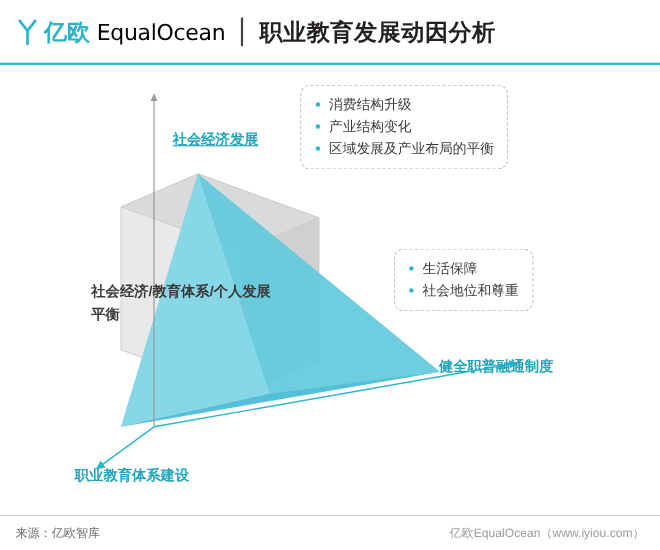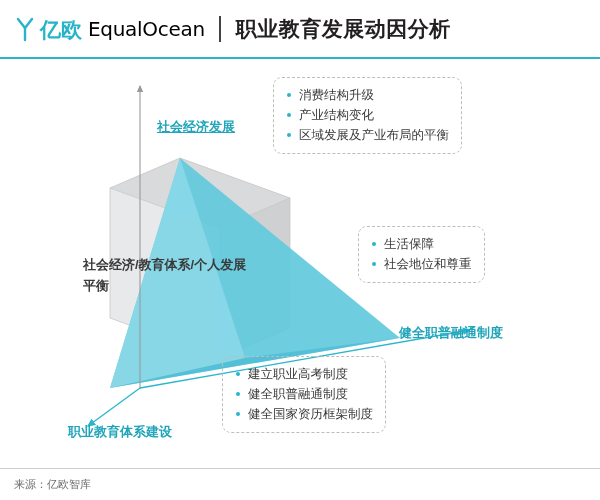--- a/index.html
+++ b/index.html
@@ -251,25 +251,19 @@
     </ul>
   </div>
 
   <div class="callout" id="callout-personal">
     <ul>
       <li>生活保障</li>
       <li>社会地位和尊重</li>
     </ul>
   </div>
 
-  <div class="callout" id="callout-voced">
-    <ul>
-      <li>建立职业高考制度</li>
-      <li>健全职普融通制度</li>
-      <li>健全国家资历框架制度</li>
-    </ul>
-  </div>
 </div>
 
 <div class="footer-rule"></div>
 <div class="footer">
   <div class="footer-left">来源：亿欧智库</div>
+  <div class="footer-right">亿欧EqualOcean（www.iyiou.com）</div>
 </div>
 
 </body></html>

